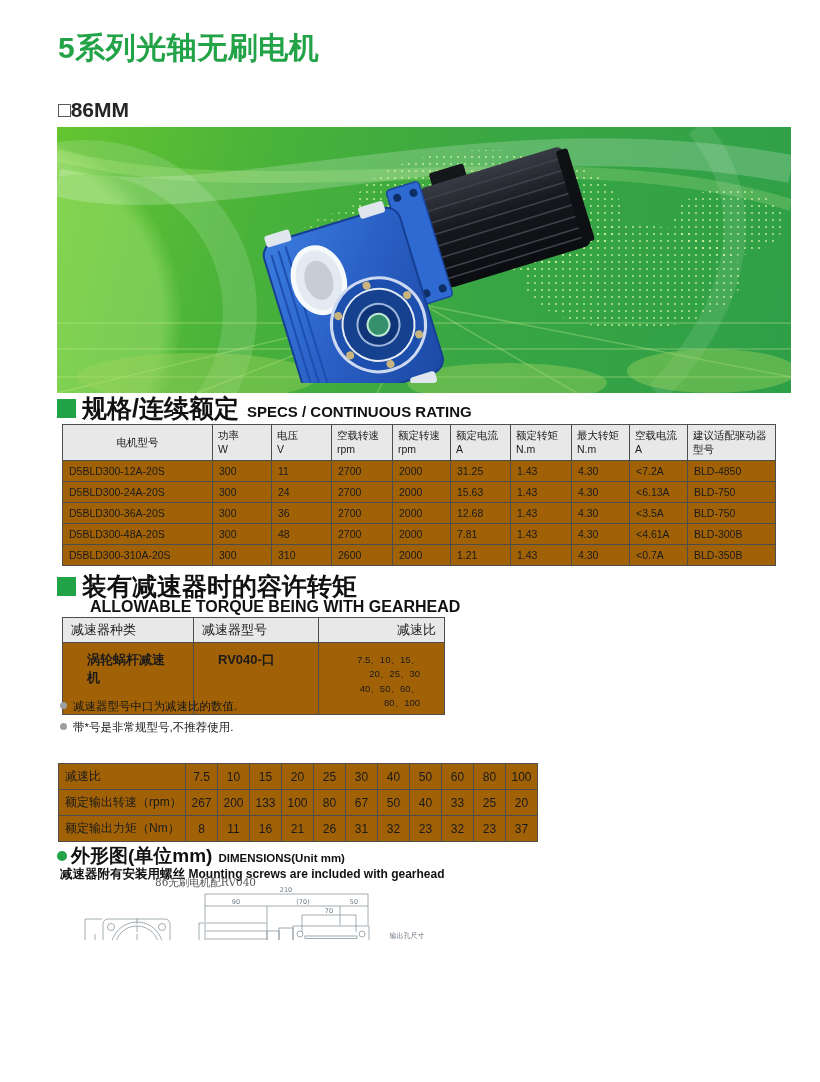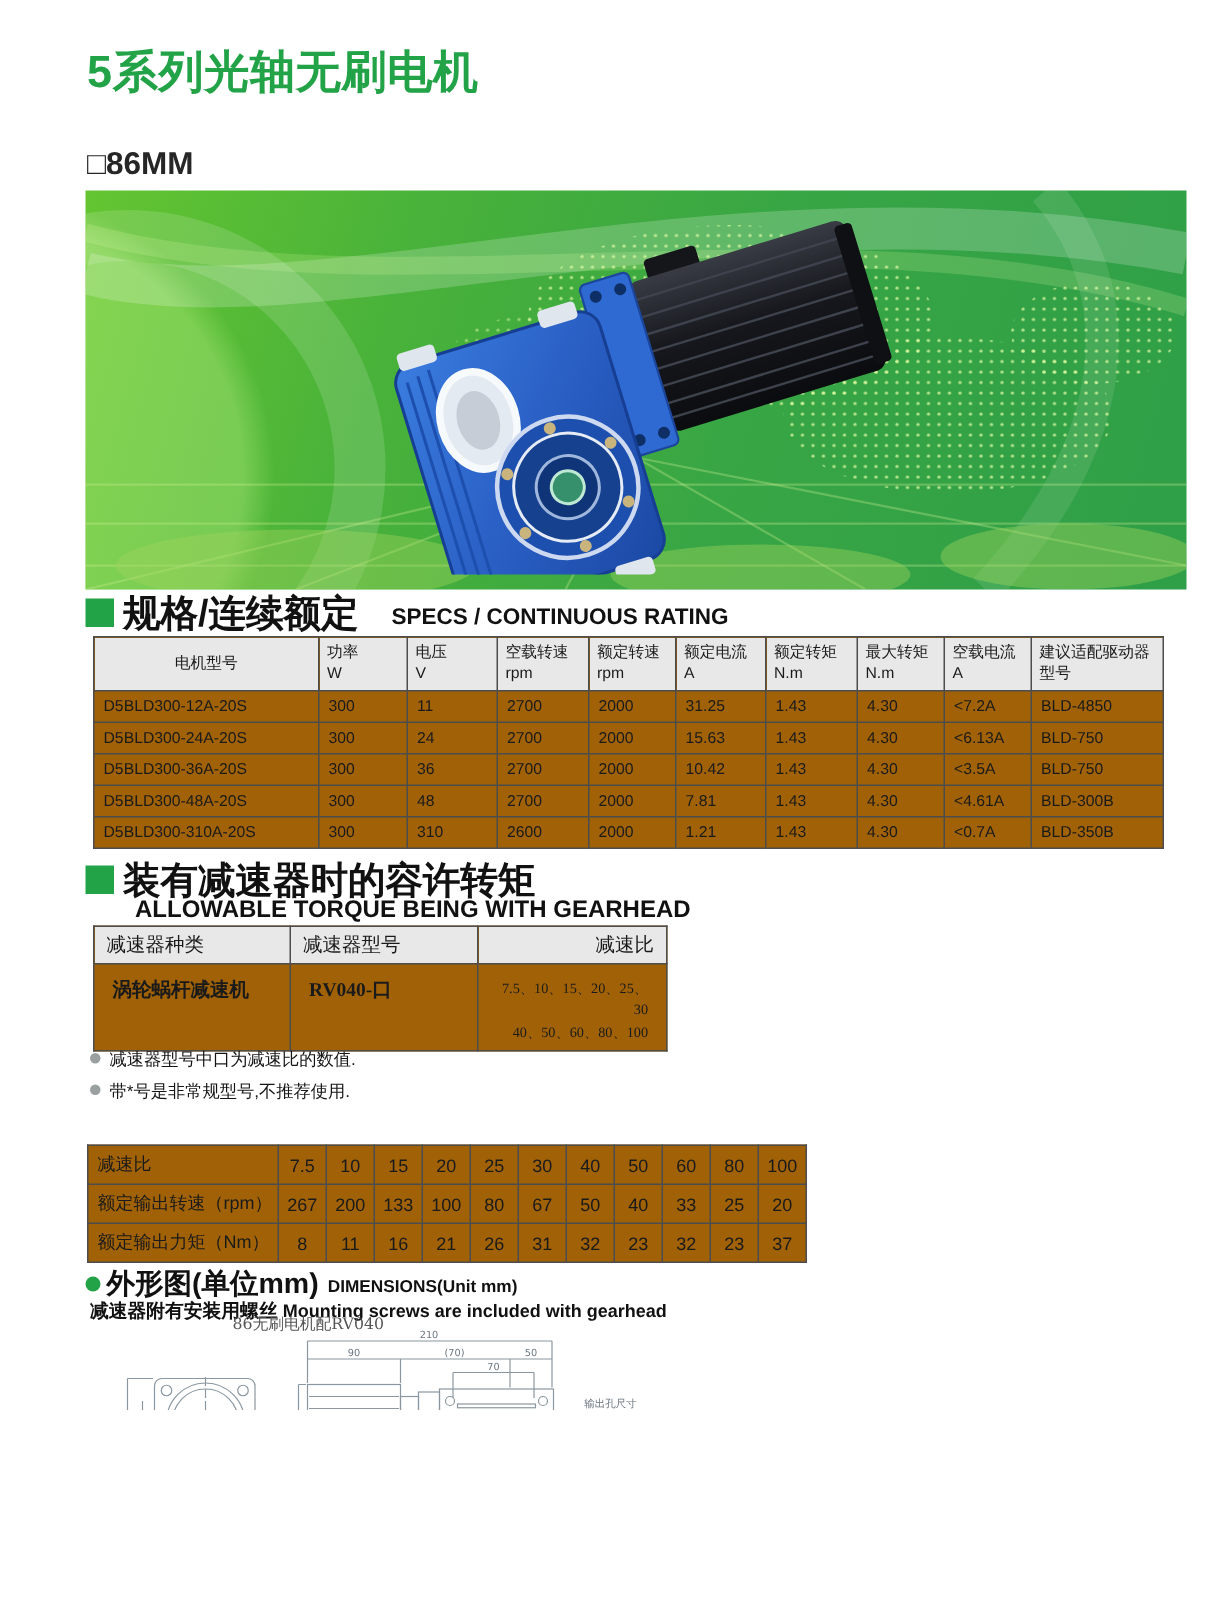--- a/index.html
+++ b/index.html
@@ -16,37 +16,37 @@
   .hero { position:absolute; left:57px; top:127px; width:734px; height:266px; overflow:hidden;
           background:
             radial-gradient(circle 300px at -60px 190px, rgba(220,255,160,.28) 0 55%, rgba(220,255,160,0) 62%),
             linear-gradient(105deg,#64c531 0%, #49b23a 28%, #38a644 58%, #2f9f48 100%); }
   .hero svg { position:absolute; left:0; top:0; }
 
   
   .sec-head { position:absolute; display:flex; align-items:center; }
   .green-square { width:19px; height:19px; background:#23a347; margin-right:6px; flex:0 0 auto; }
   .sec-cn { font-size:25px; font-weight:800; color:#111; }
-  .sec-en { font-size:15px; font-weight:800; color:#111; margin-left:22px; padding-top:6px; }
+  .sec-en { font-size:15px; font-weight:800; color:#111; margin-left:8px; padding-top:6px; }
   .sec-en2 { position:absolute; font-size:16px; font-weight:800; color:#111; }
 
   
   table { border-collapse:collapse; table-layout:fixed; position:absolute; background:#a16207; }
   th,td { border:1px solid #4d4d4d; white-space:pre-line; overflow:hidden; }
   thead th { background:#e8e8e8; font-weight:400; }
 
   .specs-table { left:62px; top:424px; width:713px; font-size:10.5px; }
   .specs-table th { text-align:left; padding:2px 5px; height:36px; vertical-align:middle; line-height:1.3; }
   .specs-table th:first-child { text-align:center; }
   .specs-table td { text-align:left; padding:1px 6px; height:21px; }
 
-  .gearhead-table { left:62px; top:617px; width:382px; font-size:13px;font-family:Liberation Serif, serif; }
+  .gearhead-table { left:62px; top:617px; width:382px; font-size:13px; }
   .gearhead-table th { text-align:left; padding:3px 8px; height:24px; font-size:13px; }
   .gearhead-table th:last-child { text-align:right; }
-  .gearhead-table td { height:52px; padding:4px 12px; vertical-align:top; font-weight:700; padding-top:8px; }
+  .gearhead-table td { height:52px; padding:4px 24px; vertical-align:top; font-weight:700; padding-top:8px; }
   .gearhead-table td:last-child { font-weight:400; font-size:9.5px; text-align:right; line-height:1.5; padding-top:10px; }
 
   .ratio-table { left:58px; top:763px; width:479px; font-size:12px; }
   .ratio-table td { height:26px; text-align:center; padding:1px 2px; }
   .ratio-table td:first-child { text-align:left; padding-left:6px; }
 
   
   .notes { position:absolute; left:60px; top:699px; }
   .note-line { display:flex; align-items:flex-start; margin-bottom:6px; font-size:11.5px; color:#151515; }
   .bullet { width:7px; height:7px; border-radius:50%; background:#9aa0a0; margin:3px 6px 0 0; flex:0 0 auto; }
@@ -235,21 +235,21 @@
           <td>4.30</td>
           <td>&lt;6.13A</td>
           <td>BLD-750</td>
         </tr>
         <tr>
           <td>D5BLD300-36A-20S</td>
           <td>300</td>
           <td>36</td>
           <td>2700</td>
           <td>2000</td>
-          <td>10.42</td>
+          <td>12.68</td>
           <td>1.43</td>
           <td>4.30</td>
           <td>&lt;3.5A</td>
           <td>BLD-750</td>
         </tr>
         <tr>
           <td>D5BLD300-48A-20S</td>
           <td>300</td>
           <td>48</td>
           <td>2700</td>

